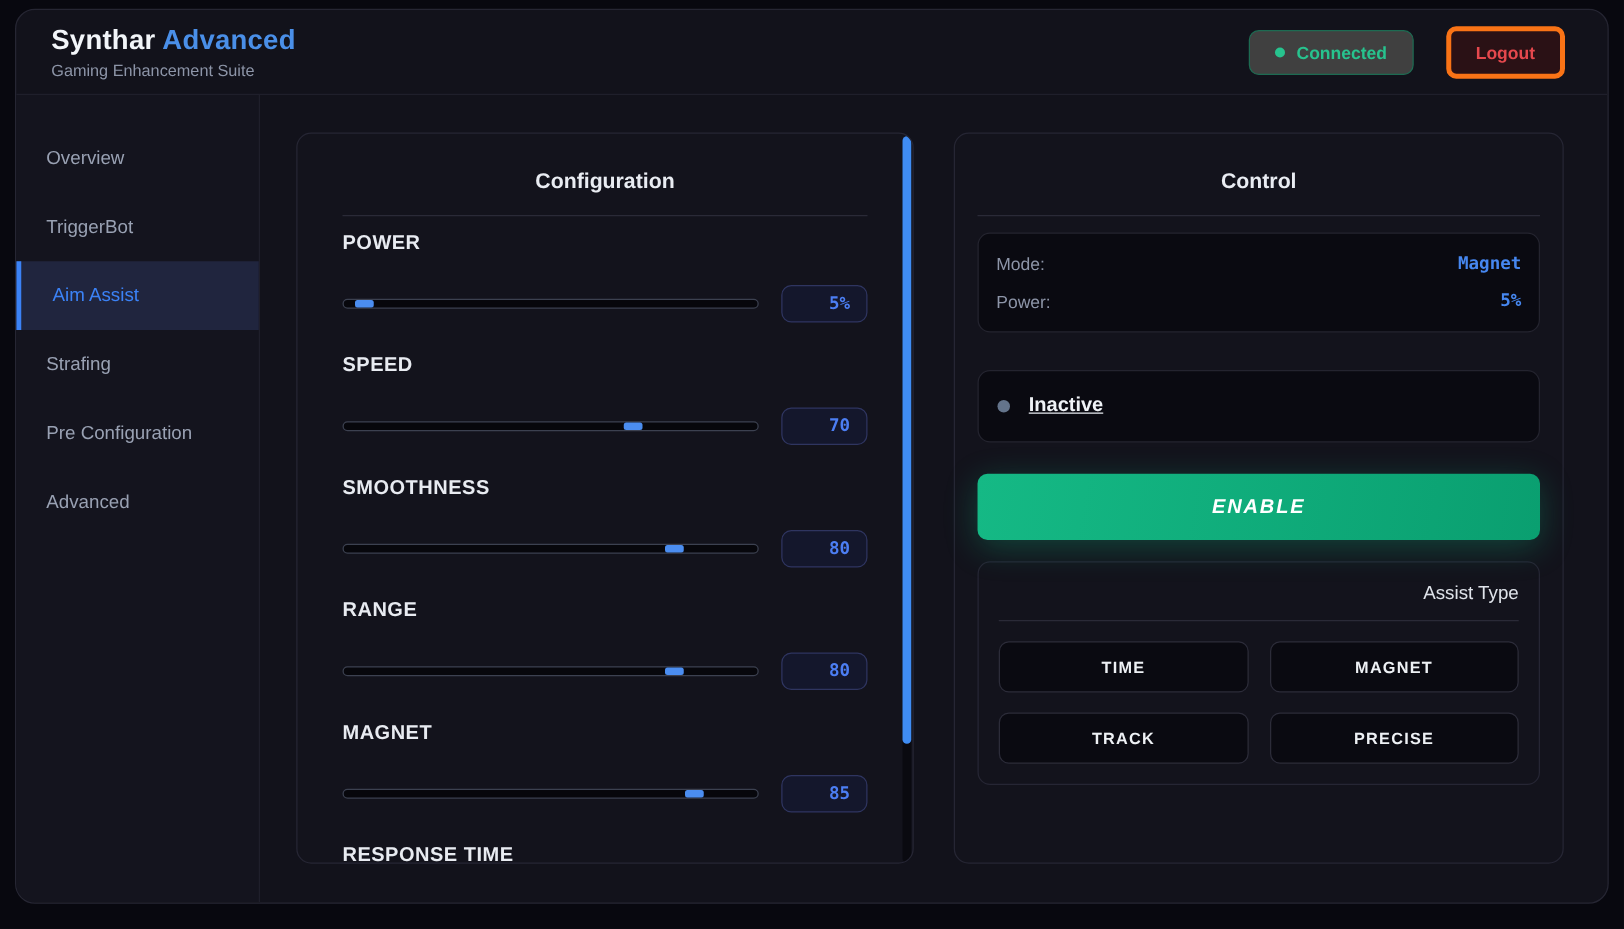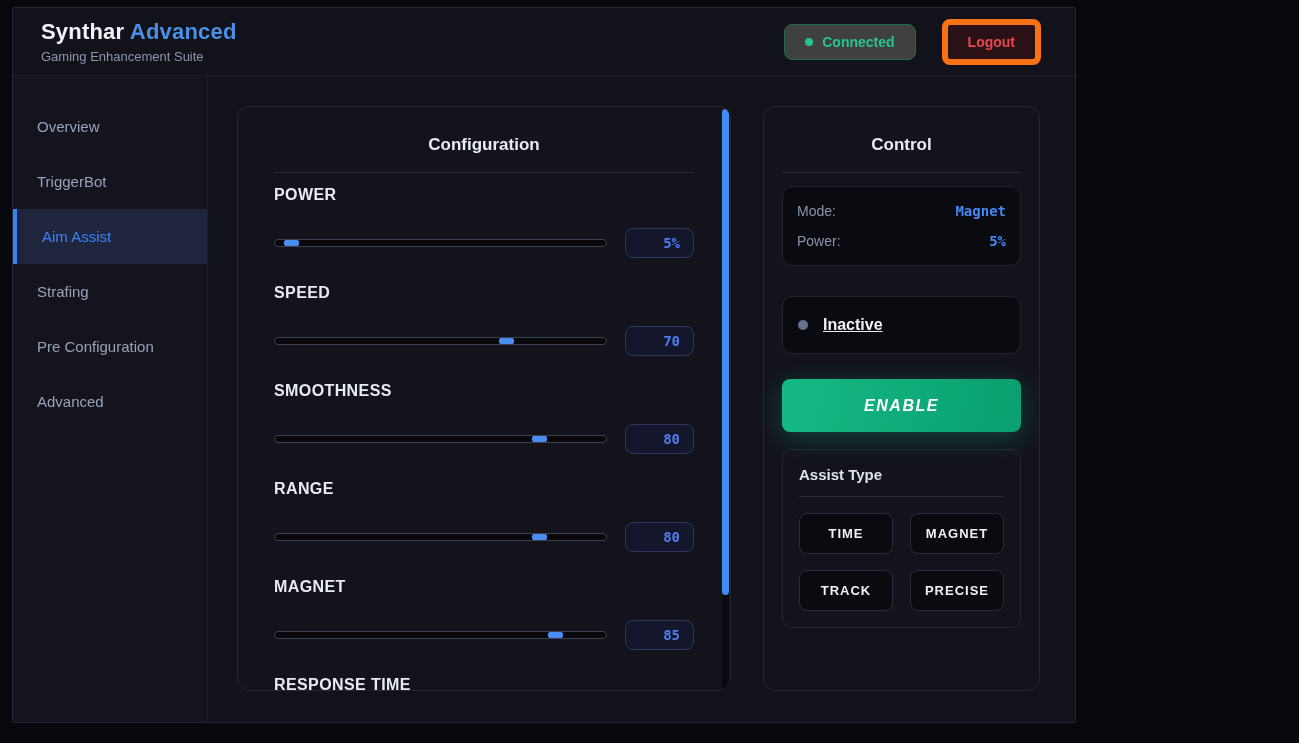--- a/index.html
+++ b/index.html
@@ -3,42 +3,42 @@
 <meta charset="utf-8">
 <style>
   * { margin:0; padding:0; box-sizing:border-box; }
   html,body { width:1299px; height:743px; overflow:hidden; }
   body {
     background:#08080f;
     font-family:"Liberation Sans", sans-serif;
     color:#e8ebf1;
   }
   .app {
-    position:absolute; left:12px; top:7px; width:1064px; height:716px;
-    background:#12121b; border:1px solid #262633; border-radius:2px;
+    position:absolute; left:12px; top:7px; width:1275px; height:716px;
+    background:#12121b; border:1px solid #262633; border-radius:16px;
     overflow:hidden; display:flex; flex-direction:column;
   }
   
   .header {
     height:68px; flex:0 0 68px; display:flex; align-items:center;
     justify-content:space-between; padding:0 34px 0 28px;
     border-bottom:1px solid #1f1f2b;
   }
   .app-title { font-size:22px; font-weight:700; color:#f2f5f9; letter-spacing:.2px; }
   .app-title .accent { color:#4a8fe8; }
   .app-subtitle { font-size:13px; color:#8d95a8; margin-top:4px; }
   .header-actions { display:flex; align-items:center; gap:26px; }
   .connected-badge {
     display:flex; align-items:center; gap:9px; padding:9px 20px;
     background:#404040; border:1px solid #1d6b52; border-radius:8px;
     color:#27c38e; font-size:14px; font-weight:700;
   }
   .conn-dot { width:8px; height:8px; border-radius:50%; background:#27c38e; }
   .logout-btn {
-    padding:9px 20px; background:#2a1115; border:6px solid #f97316;
+    padding:9px 20px; background:#2a1115; border:4px solid #f97316;
     border-radius:8px; color:#e5484d; font-size:14px; font-weight:700;
     font-family:inherit; cursor:pointer;
   }
   
   .app-body { flex:1; display:flex; min-height:0; }
   .sidebar {
     width:195px; flex:0 0 195px; background:#14141e;
     border-right:1px solid #1f1f2b; padding-top:23px;
   }
   .nav-item {
@@ -104,21 +104,21 @@
     background:linear-gradient(100deg,#15b985,#0a9f70);
     color:#ffffff; font-weight:700; font-size:16px; letter-spacing:1.5px;
     font-family:inherit; cursor:pointer;
     box-shadow:0 6px 26px rgba(16,185,129,.30);
     font-style:italic;
   }
   .assist-box {
     margin-top:17px; border:1px solid #262634; border-radius:10px;
     padding:14px 16px 16px;
   }
-  .assist-title { text-align:left; color:#dfe3ea; font-size:15px; font-weight:700; padding-top:2px; }
+  .assist-title { text-align:right; color:#dfe3ea; font-size:15px; font-weight:400; padding-top:2px; }
   .assist-divider { border:none; border-top:1px solid #2a2a37; margin:13px 0 16px; }
   .assist-grid { display:grid; grid-template-columns:1fr 1fr; gap:16px 17px; }
   .assist-btn {
     height:41px; background:#0a0a11; border:1px solid #2c2c39; border-radius:8px;
     color:#eef1f5; font-weight:700; font-size:13px; letter-spacing:1px;
     font-family:inherit; cursor:pointer;
   }
 </style>
 </head>
 <body>

